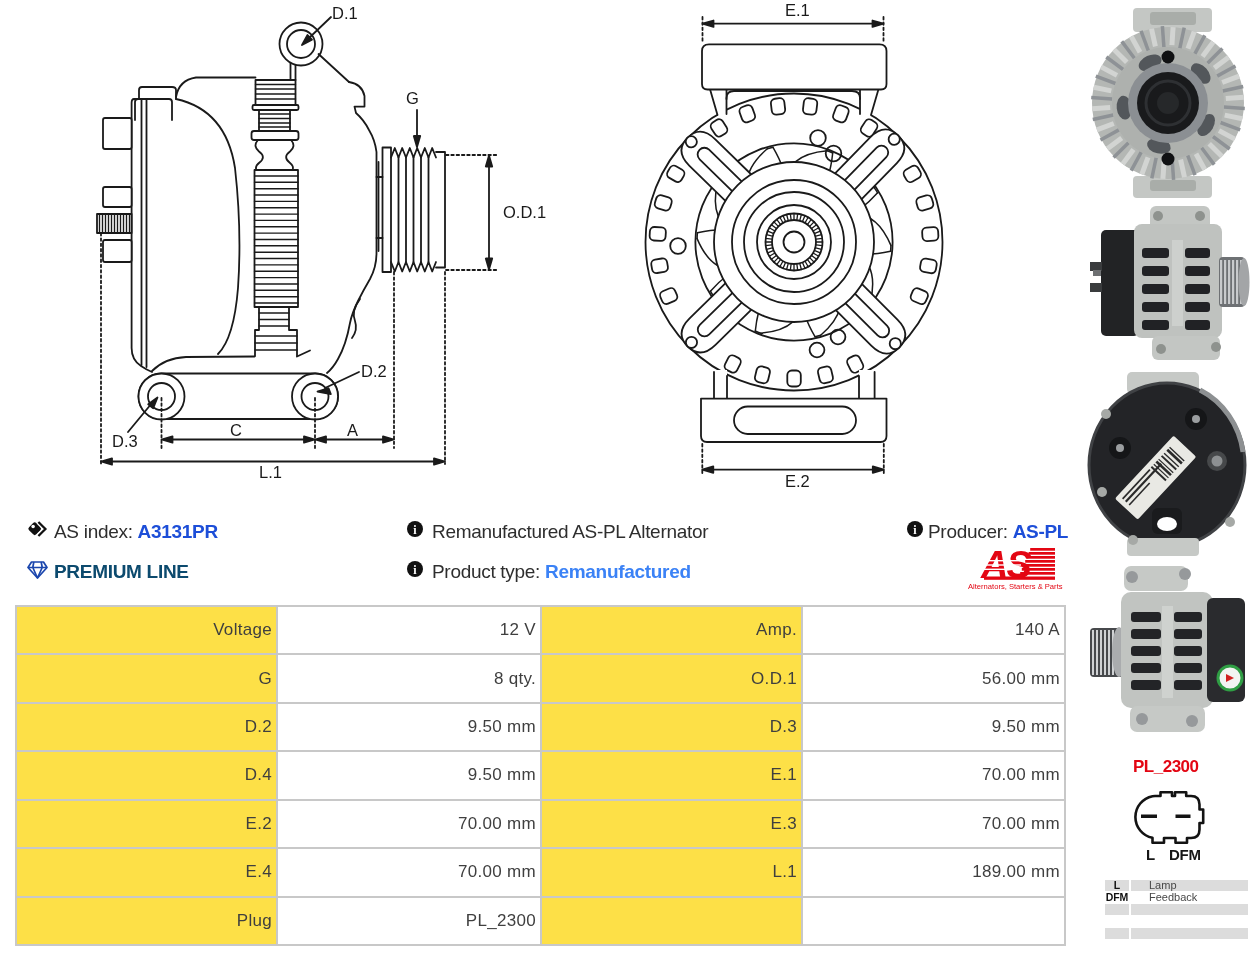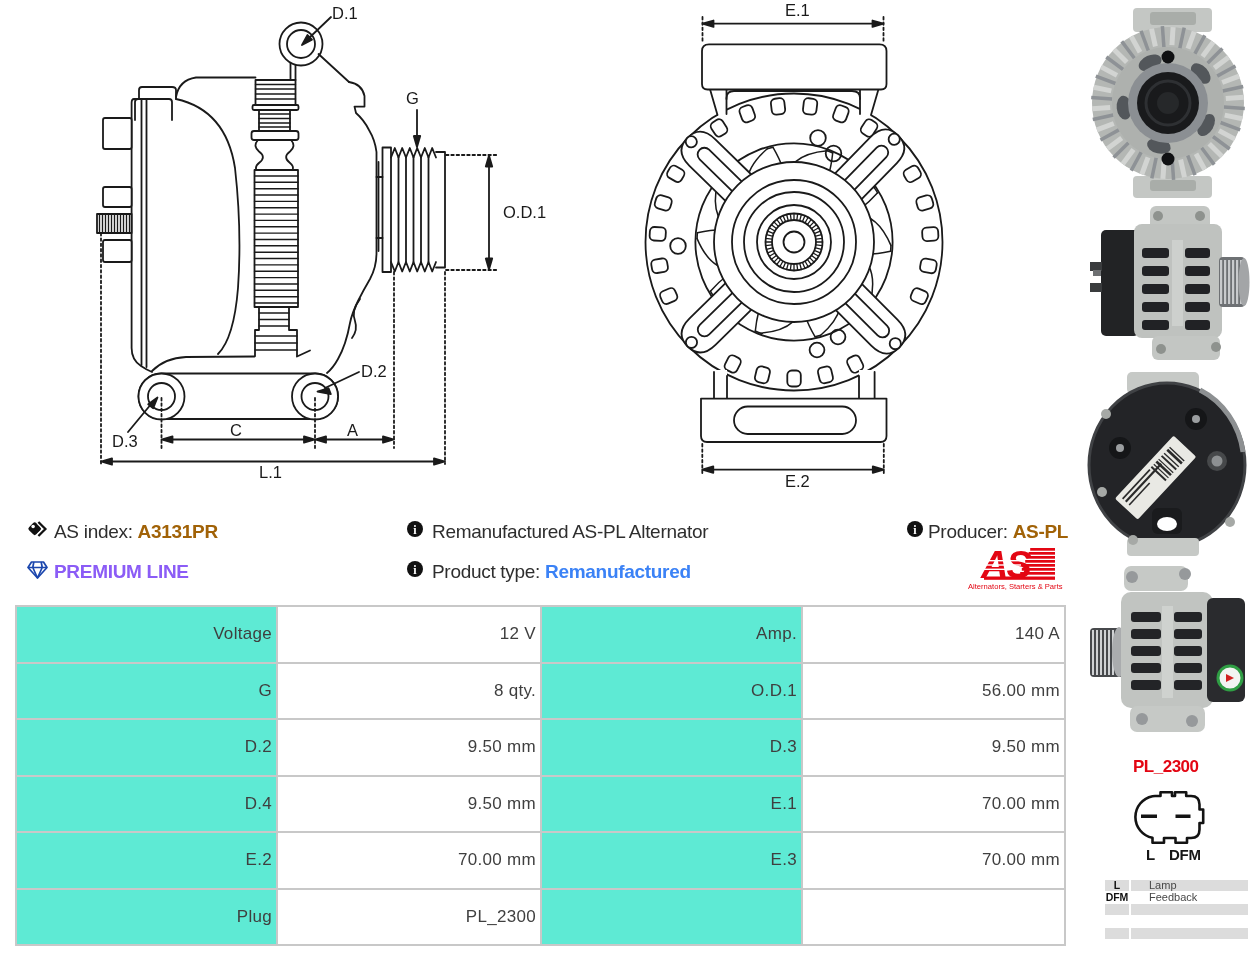--- a/index.html
+++ b/index.html
@@ -1,29 +1,29 @@
 <!DOCTYPE html>
 <html><head>
 <meta charset="utf-8">
 <style>
 html,body{margin:0;padding:0;}
 body{width:1255px;height:961px;background:#fff;position:relative;overflow:hidden;
      font-family:"Liberation Sans", sans-serif;}
 .abs{position:absolute;}
 
 .hdr{position:absolute;font-size:19px;letter-spacing:-0.3px;color:#2e2e2e;white-space:nowrap;line-height:19px;}
-.hdr b{color:#a16207;}
-.blue{color:#8b5cf6;font-weight:bold;}
+.hdr b{color:#1d4ed8;}
+.blue{color:#0c4a6e;font-weight:bold;}
 .green{color:#3b82f6;font-weight:bold;}
 
 table.main{position:absolute;left:15px;top:605px;width:1051px;height:341px;
   border-collapse:collapse;table-layout:fixed;font-size:17px;letter-spacing:0.3px;color:#3f3f3f;}
 table.main td{border:2px solid #c8c8c8;text-align:right;padding:0 4px 0 0;
   overflow:hidden;}
-table.main td.l{background:#5eead4;}
+table.main td.l{background:#fde047;}
 
 table.mini{position:absolute;left:1105px;top:879px;border-collapse:separate;
   border-spacing:0 1px;table-layout:fixed;}
 table.mini td{height:11px;line-height:11px;font-size:10.5px;padding:0;vertical-align:middle;}
 table.mini td.k{width:24px;text-align:center;font-weight:bold;color:#111;border-right:2px solid #fff;}
 table.mini td.t{width:99px;padding-left:18px;color:#484848;font-size:11px;}
 table.mini tr.g td{background:#dcdcdc;}
 .plugtxt{position:absolute;font-weight:bold;}
 </style>
 </head>
@@ -111,20 +111,26 @@
         <td class="l">D.4</td>
         <td>9.50 mm</td>
         <td class="l">E.1</td>
         <td>70.00 mm</td>
       </tr>
   <tr>
         <td class="l">E.2</td>
         <td>70.00 mm</td>
         <td class="l">E.3</td>
         <td>70.00 mm</td>
+      </tr>
+  <tr>
+        <td class="l">E.4</td>
+        <td>70.00 mm</td>
+        <td class="l">L.1</td>
+        <td>189.00 mm</td>
       </tr>
   <tr>
         <td class="l">Plug</td>
         <td>PL_2300</td>
         <td class="l"></td>
         <td></td>
       </tr>
 </tbody>
   </table>
 

